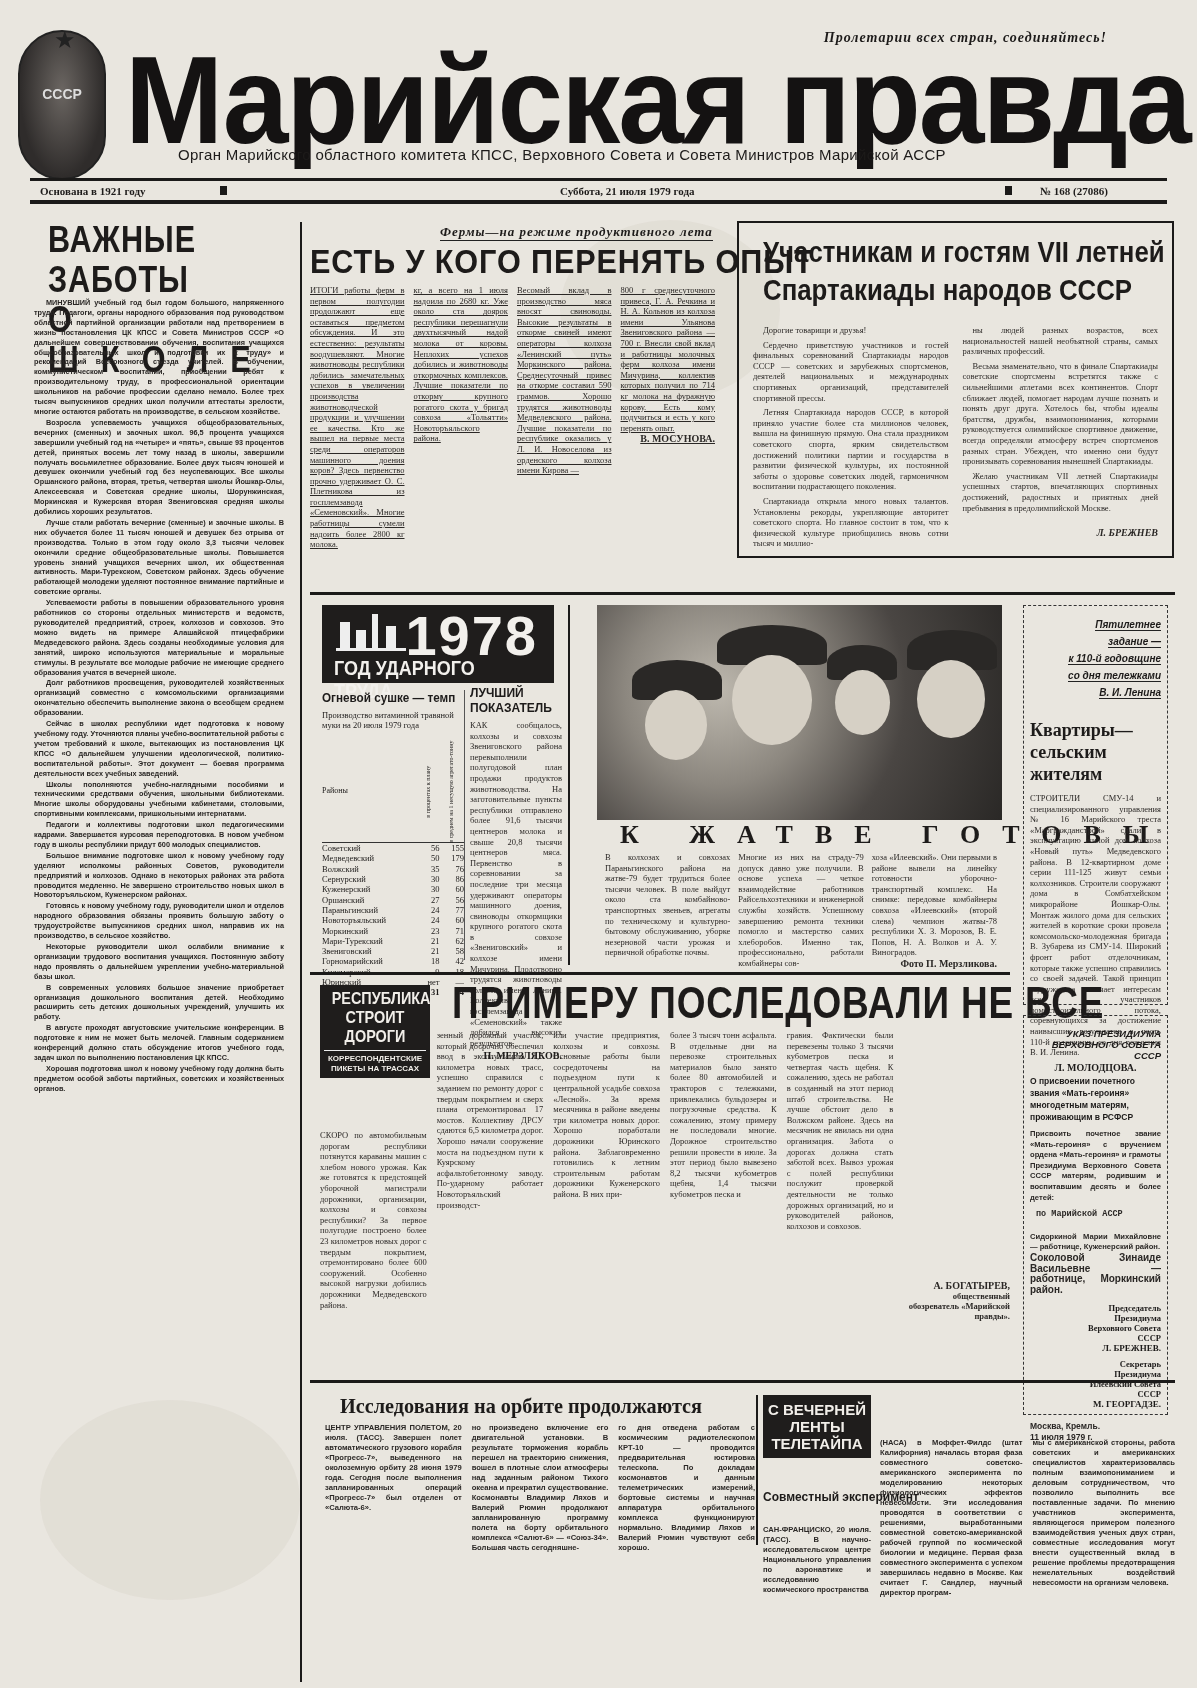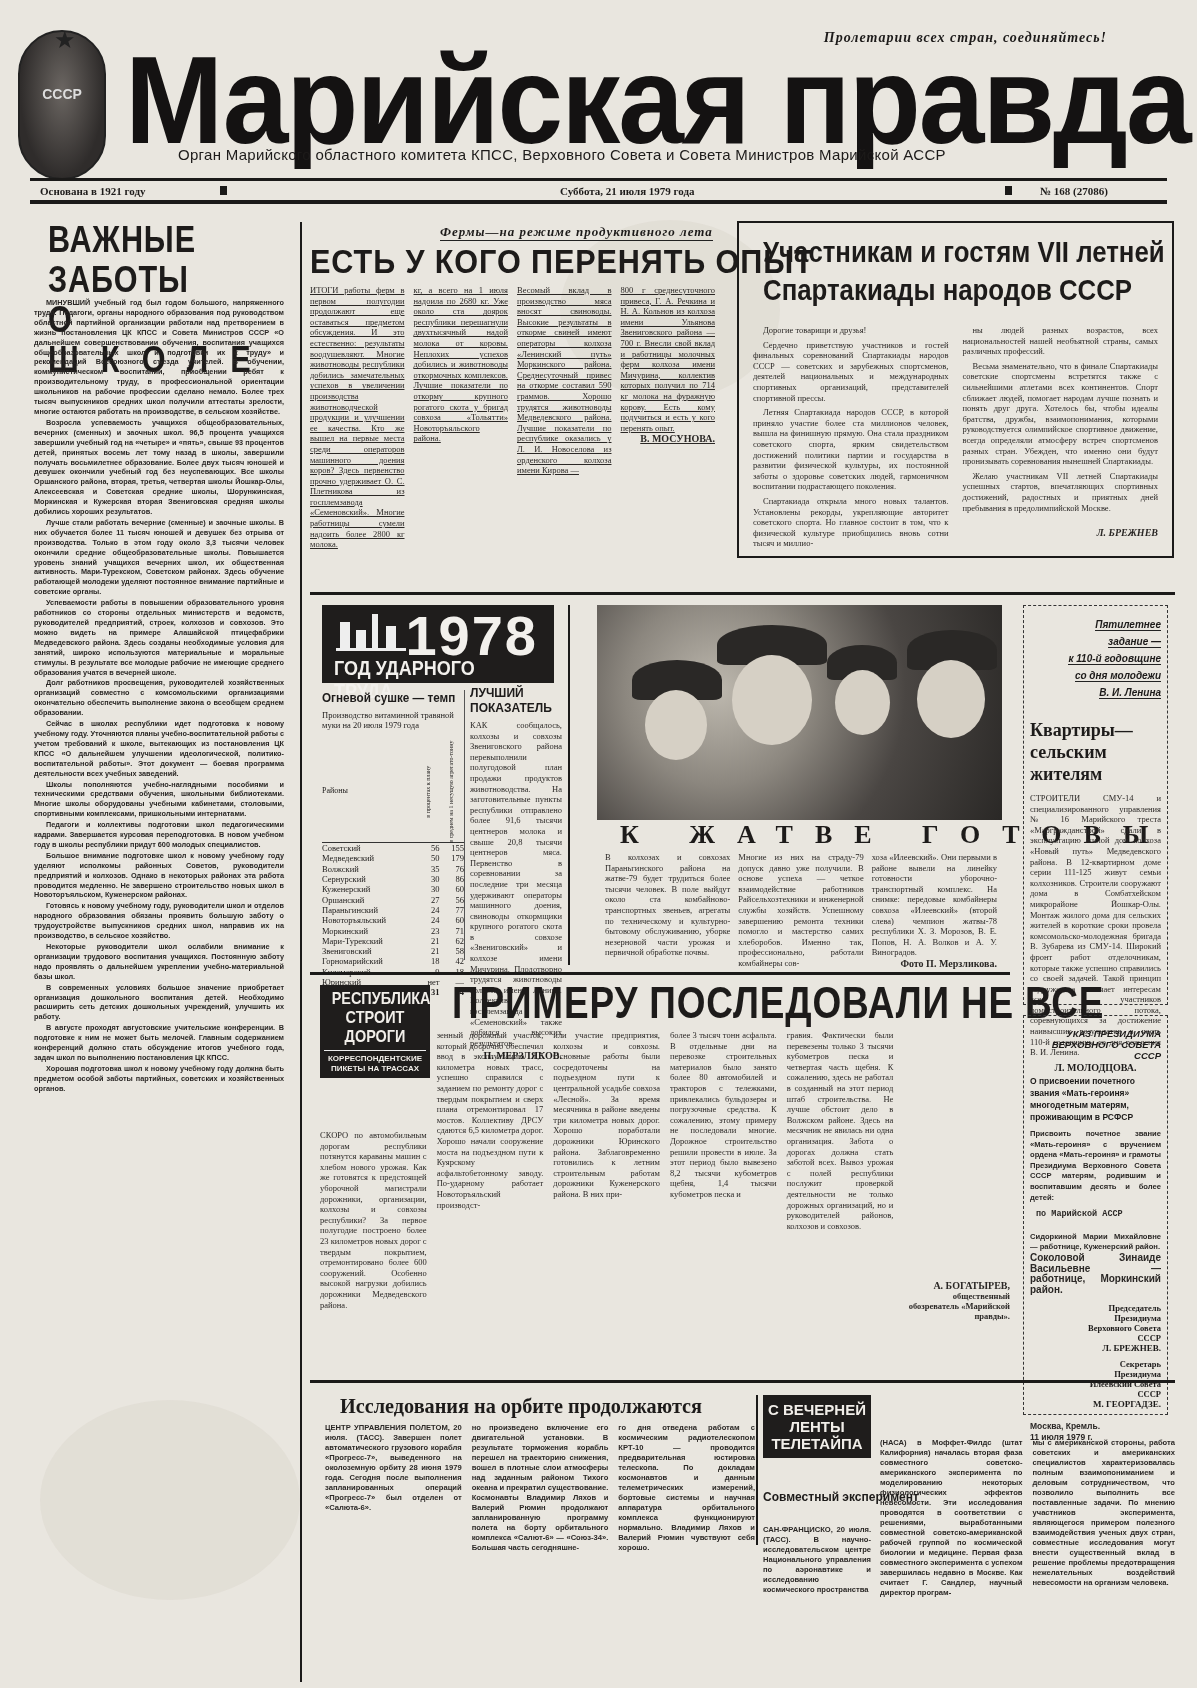--- a/index.html
+++ b/index.html
@@ -312,21 +312,21 @@
         <div class="sig">Фото П. Мерзликова.</div>
       </div>
     </div>
   </section>
 
   <aside class="lenin-box">
     <div class="lenin-kick">
       <div><span>Пятилетнее</span></div>
       <div><span>задание —</span></div>
       <div><span>к 110-й годовщине</span></div>
-      <div><span>со дня молодежи</span></div>
+      <div><span>со дня тележками</span></div>
       <div><span>В. И. Ленина</span></div>
     </div>
     <h2 class="lenin-head">Квартиры— сельским жителям</h2>
     <div class="col-text">СТРОИТЕЛИ СМУ-14 и специализированного управления № 16 Марийского треста «Маргражданстрой» сдали в эксплуатацию жилой дом колхоза «Новый путь» Медведевского района. В 12-квартирном доме серии 111-125 живут семьи колхозников. Строители сооружают дома в Сомбатхейском микрорайоне Йошкар-Олы. Монтаж жилого дома для сельских жителей в короткие сроки провела комсомольско-молодежная бригада В. Зубарева из СМУ-14. Широкий фронт работ отделочникам, которые также успешно справились со своей задачей. Такой принцип содружества отвечает интересам всех участников домостроительного потока, соревнующихся за достижение наивысших результатов в честь 110-й годовщины со дня рождения В. И. Ленина.</div>
     <div class="sig" style="margin-top:4px;text-align:center;">Л. МОЛОДЦОВА.</div>
   </aside>
 
   <div class="hrule" style="left:310px;top:972px;width:700px;"></div>
 
   <article>

